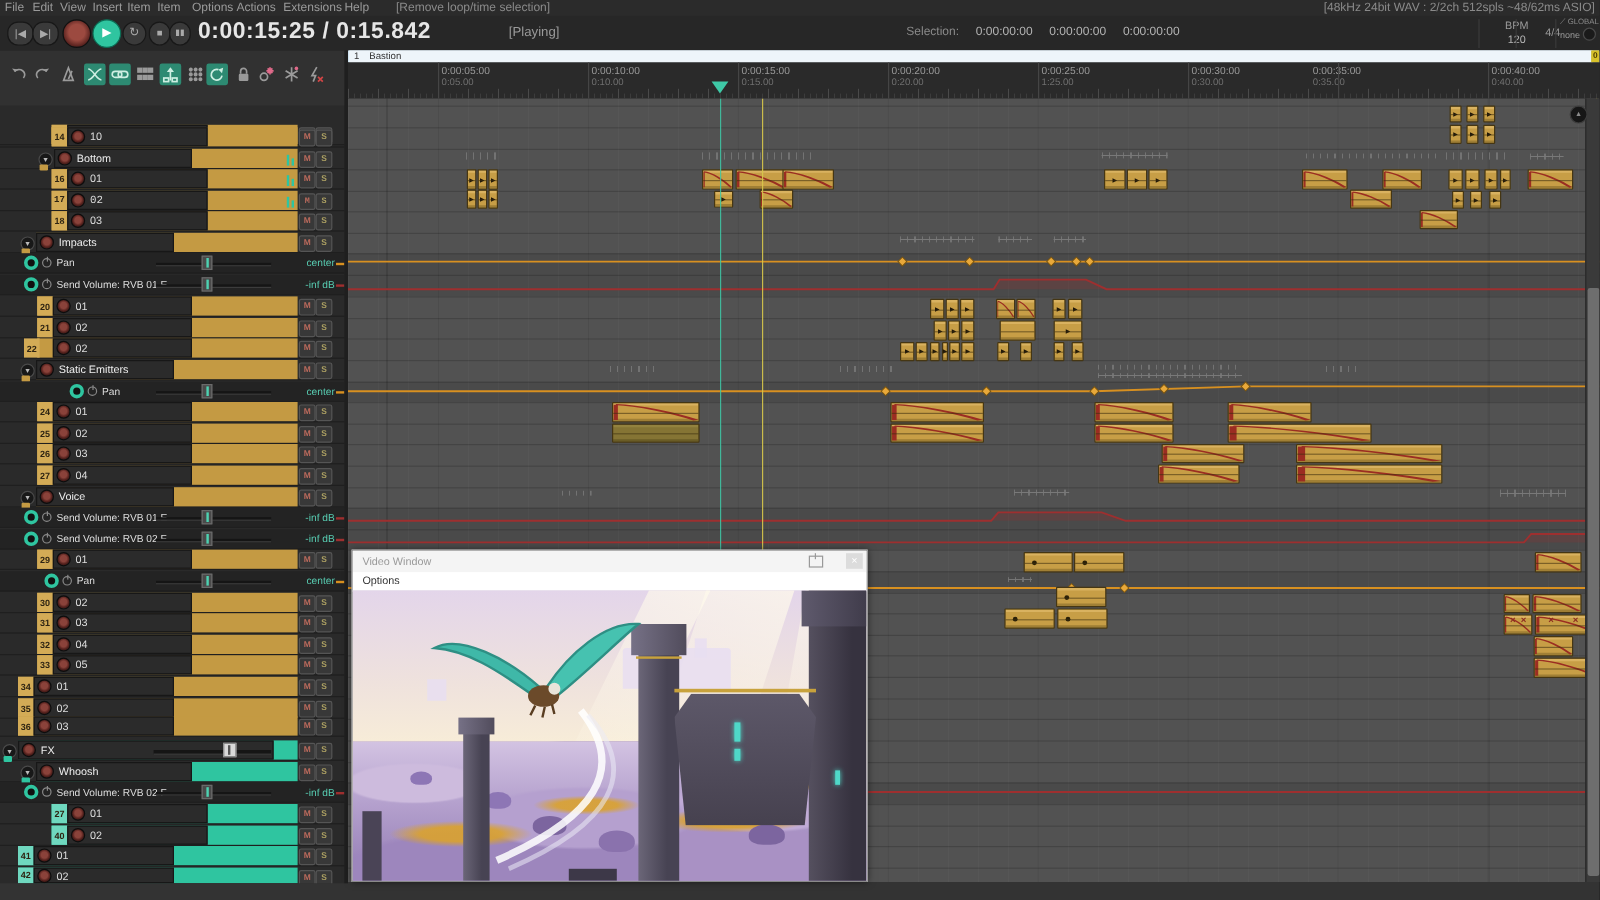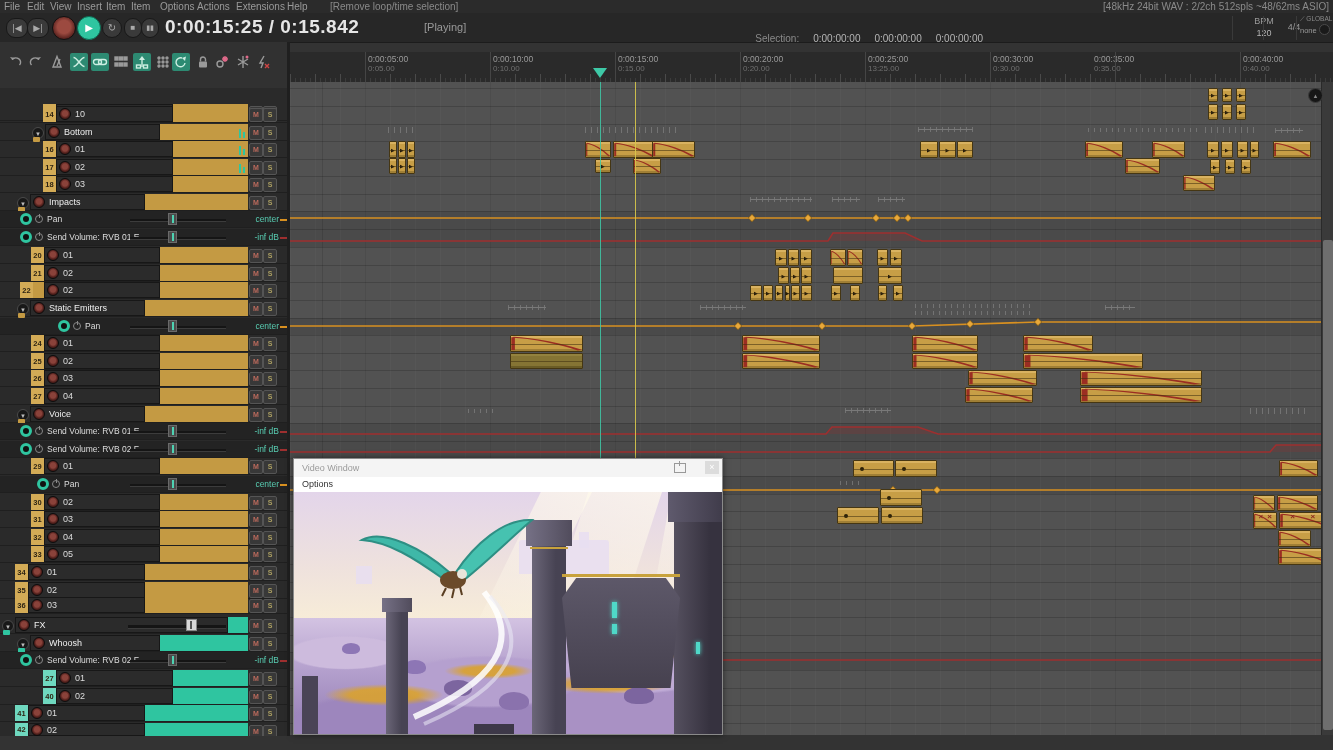--- a/index.html
+++ b/index.html
@@ -10,21 +10,21 @@
   #menubar{left:0;top:0;width:1333px;height:13px;background:#2b2b2b;color:#9a9a9a;font-size:10px;}
   #menubar .mi{position:absolute;top:1px;}
   #menu-right{position:absolute;right:4px;top:1px;color:#8a8a8a;font-size:10px;}
   
   #transport{left:0;top:13px;width:1333px;height:29px;background:#272727;border-bottom:1px solid #1c1c1c;}
   .tbtn{position:absolute;top:5px;height:18px;background:#3a3a3a;border:1px solid #181818;border-radius:9px;
         color:#aaa;font-size:9px;text-align:center;line-height:18px;}
   .tcirc{position:absolute;border-radius:50%;}
   #time-display{position:absolute;left:165px;top:3px;font-size:19px;font-weight:bold;color:#e6e6e6;letter-spacing:.5px;}
   #play-state{position:absolute;left:424px;top:8px;font-size:11px;color:#9a9a9a;}
-  #sel-wrap{position:absolute;right:350px;top:8px;color:#9a9a9a;font-size:10px;margin-top:12px;}
+  #sel-wrap{position:absolute;right:350px;top:8px;color:#9a9a9a;font-size:10px;}
   #sel-wrap span{margin-left:14px;color:#b5b5b5;}
   #sel-wrap .lbl{color:#8a8a8a;margin-left:0;}
   .tsep{position:absolute;top:3px;height:24px;width:1px;background:#3a3a3a;}
   #bpm-box{position:absolute;left:1238px;top:2px;width:52px;text-align:center;color:#9a9a9a;font-size:9px;line-height:12px;}
   #sig-box{position:absolute;left:1268px;top:9px;width:52px;text-align:center;color:#9a9a9a;font-size:9px;}
   #global-box{position:absolute;left:1300px;top:2px;width:33px;color:#8a8a8a;font-size:6.5px;}
   
   #toolbar{left:0;top:42px;width:290px;height:46px;background:#313131;}
   .ticon{position:absolute;top:11px;width:18px;height:18px;border-radius:2px;}
   .ticon.act{background:#2d8a72;}
@@ -283,21 +283,21 @@
         <div class="fill tan" style="left:43px;width:205px;"></div>
         <div class="numchip tan" style="left:43px;line-height:17px;">16</div>
         <div class="namearea" style="left:56px;width:117px;"></div>
         <div class="recbtn" style="left:59px;"></div>
         <div class="tname" style="left:75px;color:#ddd;">01</div>
         <div class="meter" style="left:239px;top:5px;height:9px;"></div>
         <div class="meter" style="left:243px;top:8px;height:6px;"></div>
         <div class="mschip m" style="left:249px;">M</div>
         <div class="mschip s" style="left:263px;">S</div>
       </div>
-      <div class="trow" style="top:71px;height:17px;">
+      <div class="trow" style="top:71px;height:17px;font-family:Liberation Mono, monospace;">
         <div class="fill tan" style="left:43px;width:205px;"></div>
         <div class="numchip tan" style="left:43px;line-height:17px;">17</div>
         <div class="namearea" style="left:56px;width:117px;"></div>
         <div class="recbtn" style="left:59px;"></div>
         <div class="tname" style="left:75px;color:#ddd;">02</div>
         <div class="meter" style="left:239px;top:5px;height:9px;"></div>
         <div class="meter" style="left:243px;top:8px;height:6px;"></div>
         <div class="mschip m" style="left:249px;">M</div>
         <div class="mschip s" style="left:263px;">S</div>
       </div>
@@ -592,31 +592,38 @@
         <div class="numchip teal" style="left:15px;line-height:14px;">42</div>
         <div class="namearea" style="left:28px;width:117px;"></div>
         <div class="recbtn" style="left:31px;"></div>
         <div class="tname" style="left:47px;color:#ddd;">02</div>
         <div class="mschip m" style="left:249px;">M</div>
         <div class="mschip s" style="left:263px;">S</div>
       </div>
     </div>
   <div class="abs" style="left:287px;top:42px;width:3px;height:694px;background:#1f1f1f;"></div>
 
+  <div class="abs" id="tabstrip">
+    <div id="tabmain">
+      <span style="margin-left:4px;">1</span>
+      <span style="margin-left:6px;">Bastion</span>
+    </div>
+    <div id="tabmarker">0</div>
+  </div>
 
   <div class="abs" id="ruler">
       <div class="rlbl" style="left:78px;top:3px;">0:00:05:00<small>0:05.00</small></div>
       <div style="position:absolute;left:75px;top:0;width:1px;height:30px;background:#454545;"></div>
       <div class="rlbl" style="left:203px;top:3px;">0:00:10:00<small>0:10.00</small></div>
       <div style="position:absolute;left:200px;top:0;width:1px;height:30px;background:#454545;"></div>
       <div class="rlbl" style="left:328px;top:3px;">0:00:15:00<small>0:15.00</small></div>
       <div style="position:absolute;left:325px;top:0;width:1px;height:30px;background:#454545;"></div>
       <div class="rlbl" style="left:453px;top:3px;">0:00:20:00<small>0:20.00</small></div>
       <div style="position:absolute;left:450px;top:0;width:1px;height:30px;background:#454545;"></div>
-      <div class="rlbl" style="left:578px;top:3px;">0:00:25:00<small>13:25.00</small></div>
+      <div class="rlbl" style="left:578px;top:3px;">0:00:25:00<small>1:25.00</small></div>
       <div style="position:absolute;left:575px;top:0;width:1px;height:30px;background:#454545;"></div>
       <div class="rlbl" style="left:703px;top:3px;">0:00:30:00<small>0:30.00</small></div>
       <div style="position:absolute;left:700px;top:0;width:1px;height:30px;background:#454545;"></div>
       <div class="rlbl" style="left:804px;top:3px;">0:00:35:00<small>0:35.00</small></div>
       <div style="position:absolute;left:825px;top:0;width:1px;height:30px;background:#454545;"></div>
       <div class="rlbl" style="left:953px;top:3px;">0:00:40:00<small>0:40.00</small></div>
       <div style="position:absolute;left:950px;top:0;width:1px;height:30px;background:#454545;"></div>
       <div style="position:absolute;left:303px;top:16px;width:0;height:0;border-left:7px solid transparent;border-right:7px solid transparent;border-top:10px solid #3ec9a7;"></div>
     </div>
 

